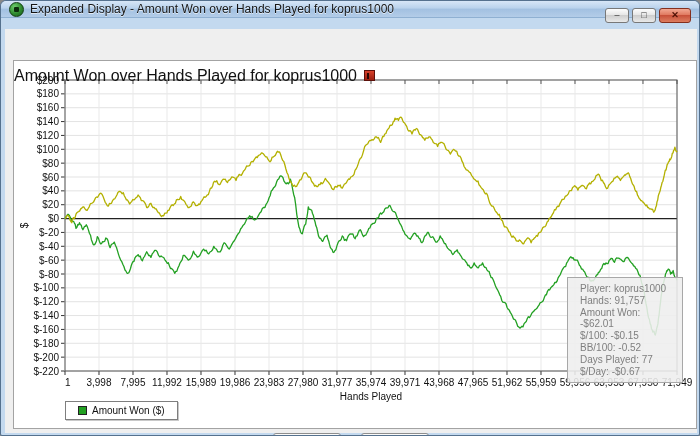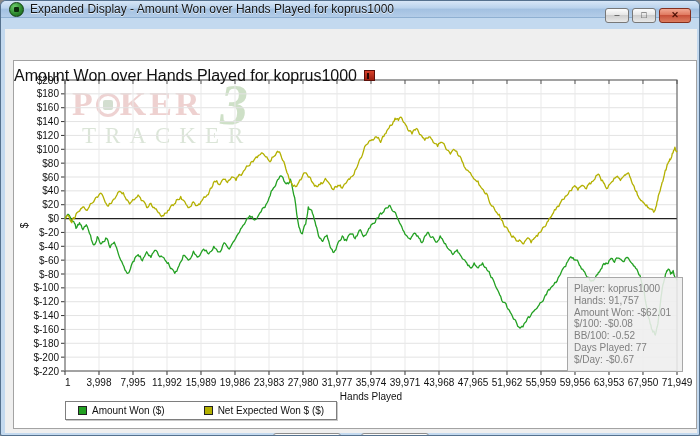--- a/index.html
+++ b/index.html
@@ -41,25 +41,25 @@
   .wm-chip::after{ content:""; position:absolute; left:4px; top:4px; width:10px; height:10px;
     background:rgba(130,160,120,.35); border-radius:2px; }
   .wm-three{ position:absolute; left:148px; top:-12px; font-size:56px; font-style:italic;
     color:rgba(110,165,90,.34); font-weight:bold; }
   .wm-row2{ font-size:23px; letter-spacing:9px; color:rgba(150,178,140,.34); margin:0 0 0 10px; }
   svg.plot{ position:absolute; left:0; top:0; z-index:2; }
   svg .tick{ font-family:"Liberation Sans", sans-serif; font-size:10px; fill:#111; }
   svg .axis{ font-family:"Liberation Sans", sans-serif; font-size:10px; fill:#111; }
   .legend{ position:absolute; left:51px; top:340px; z-index:4; background:#fff;
     border:1px solid #7e7e7e; box-shadow:1px 1px 0 #c9c9c9; padding:3px 12px;
-    display:inline-flex; gap:39px; font-size:10px; color:#111; align-items:center; }
+    display:inline-flex; gap:28px; font-size:10px; color:#111; align-items:center; }
   .legend .sw{ display:inline-block; width:9px; height:9px; border:1px solid #222;
     margin-right:5px; vertical-align:-1px; }
   .stats-tip{ position:absolute; left:553px; top:216px; width:116px; z-index:5;
-    background:rgba(238,238,238,.88); border:1px solid #a8a8a8; padding:5px 6px;
+    background:rgba(238,238,238,.88); border:1px solid #a8a8a8; padding:5px 12px;
     font-size:10px; color:#7f7f7f; line-height:11.8px; }
   .footer{ position:absolute; left:0; top:404px; width:100%; display:flex;
     justify-content:center; gap:20px; z-index:2; }
   .btn{ min-width:68px; height:22px; font-family:"Liberation Sans", sans-serif; font-size:11px;
     color:#111; border:1px solid #8e8e8e; border-radius:3px;
     background:linear-gradient(180deg,#fbfbfb 0%,#ececec 45%,#d8d8d8 50%,#e8e8e8 100%);
     text-align:center; line-height:20px; cursor:default; }
 </style>
 </head>
 <body>
@@ -71,25 +71,20 @@
     <span class="controls">
       <span class="win-btn">–</span>
       <span class="win-btn">□</span>
       <span class="win-btn close">✕</span>
     </span>
   </div>
 
   <div class="content">
     <div class="panel">
 
-      <div class="watermark">
-        <div class="wm-row1"><span>P</span><span class="wm-chip"></span><span>KER</span></div>
-        <div class="wm-three">3</div>
-        <div class="wm-row2">TRACKER</div>
-      </div>
 
       <svg id="plot" class="plot" width="682" height="367">
           <line x1="51" x2="663" y1="310" y2="310" stroke="#e3e3e3" stroke-width="1"></line>
           <line x1="47" x2="51" y1="310" y2="310" stroke="#333"></line>
           <text x="45" y="313.5" text-anchor="end" class="tick">$-220</text>
           <line x1="51" x2="663" y1="296.1428571428571" y2="296.1428571428571" stroke="#e3e3e3" stroke-width="1"></line>
           <line x1="47" x2="51" y1="296.1428571428571" y2="296.1428571428571" stroke="#333"></line>
           <text x="45" y="299.6428571428571" text-anchor="end" class="tick">$-200</text>
           <line x1="51" x2="663" y1="282.2857142857143" y2="282.2857142857143" stroke="#e3e3e3" stroke-width="1"></line>
           <line x1="47" x2="51" y1="282.2857142857143" y2="282.2857142857143" stroke="#333"></line>
@@ -233,28 +228,27 @@
           <path d="M51.0 157.6L51.8 156.2L52.7 155.1L53.5 153.5L54.4 153.4L55.5 154.7L56.5 156.8L57.6 159.3L58.6 160.3L59.5 160.3L60.3 161.8L61.2 163.3L62.0 167.3L62.9 166.3L63.8 163.5L64.6 163.9L65.5 161.7L66.3 163.6L67.2 164.0L68.0 167.2L68.9 168.7L69.7 167.1L70.6 165.3L71.4 165.3L72.3 163.8L73.3 165.6L74.4 168.9L75.4 172.2L76.5 174.2L77.4 178.7L78.2 180.7L79.1 183.2L79.9 183.9L80.8 183.4L81.6 181.9L82.5 180.0L83.3 175.6L84.4 177.1L85.4 180.4L86.5 182.8L87.6 182.5L88.6 180.6L89.7 180.8L90.8 180.1L91.8 177.0L92.9 177.6L93.9 179.4L95.0 183.9L96.1 186.7L97.1 184.0L98.2 182.9L99.3 182.5L100.3 181.1L101.4 184.2L102.5 186.5L103.5 189.9L104.6 193.6L105.6 196.6L106.7 199.1L107.8 200.7L108.8 203.3L109.9 205.5L111.0 209.0L112.0 210.2L113.1 212.3L113.9 212.3L114.8 211.8L115.6 210.1L116.5 207.5L117.3 204.5L118.2 202.1L119.0 200.5L119.9 200.5L121.0 196.8L122.0 195.4L123.1 194.8L124.1 193.6L125.2 195.6L126.3 195.1L127.3 198.6L128.4 199.8L129.5 196.6L130.5 195.6L131.6 193.0L132.7 190.8L133.7 192.5L134.8 194.7L135.8 194.4L136.9 196.4L138.2 192.9L139.5 191.3L140.7 189.4L142.0 189.4L143.3 190.9L144.6 194.4L145.8 195.9L147.1 195.0L148.4 196.0L149.7 196.5L150.9 198.8L152.2 200.5L153.3 202.4L154.3 201.7L155.4 204.7L156.5 207.5L157.5 207.4L158.6 208.4L159.7 210.0L160.7 212.3L161.8 210.4L162.8 210.4L163.9 207.0L165.0 204.7L166.0 202.0L167.1 200.3L168.2 198.6L169.2 194.3L170.5 194.3L171.8 196.0L173.1 197.4L174.3 199.1L175.6 198.5L176.9 196.8L178.2 194.4L179.4 190.1L180.7 193.0L182.0 194.0L183.3 196.2L184.5 195.7L185.8 194.6L187.1 191.8L188.4 189.4L189.6 188.1L190.9 189.8L192.2 189.2L193.5 192.0L194.7 192.9L196.0 191.0L197.3 190.2L198.6 188.8L199.8 185.3L201.1 187.5L202.4 188.0L203.7 190.8L205.0 190.8L206.2 190.8L207.5 188.7L208.8 184.3L210.1 181.8L211.3 182.5L212.6 184.6L213.9 186.7L215.2 188.1L216.4 186.2L217.7 183.6L219.0 181.2L220.3 179.7L221.5 177.6L222.8 174.9L224.1 172.8L225.4 171.4L226.6 168.0L227.9 166.3L229.2 164.2L230.5 163.1L231.7 160.4L233.0 157.2L234.3 157.4L235.6 154.8L236.9 156.3L238.1 155.4L239.4 158.4L240.7 159.0L242.0 158.3L243.2 156.8L244.5 154.4L245.8 152.0L247.1 150.7L248.3 147.6L249.6 146.4L250.9 146.5L251.9 143.7L253.0 142.0L254.1 139.7L255.1 136.8L256.2 134.5L257.3 129.9L258.3 129.1L259.4 127.1L260.5 126.1L261.5 124.7L262.6 121.1L263.6 118.8L264.7 118.0L265.8 115.4L266.8 114.9L267.9 115.3L269.0 116.7L270.0 120.1L271.1 121.7L272.2 122.9L273.2 121.8L274.3 122.8L275.3 121.5L276.4 118.1L277.5 122.2L278.5 127.5L279.6 133.2L280.7 136.8L281.7 143.9L282.8 153.6L283.8 159.7L284.9 165.9L285.8 167.8L286.6 171.0L287.5 172.5L288.3 172.8L289.2 169.1L290.0 165.8L290.9 163.9L291.7 163.1L292.4 158.1L293.0 155.7L293.6 152.0L294.3 145.8L295.1 148.3L296.0 148.4L296.8 148.7L297.7 149.3L298.5 152.5L299.4 154.6L300.2 158.2L301.1 161.0L301.9 164.8L302.8 166.8L303.6 170.5L304.5 174.9L305.5 177.0L306.6 177.3L307.7 179.5L308.7 180.4L309.8 177.9L310.9 175.8L311.9 175.2L313.0 174.2L313.8 177.8L314.7 179.9L315.5 183.4L316.4 186.7L317.2 187.7L318.1 188.5L318.9 191.1L319.8 191.5L320.8 189.7L321.9 188.7L323.0 184.6L324.0 181.8L325.1 179.8L326.2 179.5L327.2 178.4L328.3 174.9L329.4 176.1L330.4 179.4L331.5 178.5L332.5 179.7L333.6 176.4L334.7 174.3L335.7 173.1L336.8 172.8L337.9 173.2L338.9 172.9L340.0 176.4L341.1 177.7L342.1 175.1L343.2 174.8L344.2 171.7L345.3 169.4L346.4 168.8L347.4 170.9L348.5 173.9L349.6 175.6L350.6 174.4L351.7 174.2L352.7 172.3L353.8 170.0L354.9 167.3L355.9 167.0L357.0 164.1L358.1 163.1L359.1 162.4L360.2 162.4L361.3 161.2L362.3 157.6L363.4 156.9L364.4 157.1L365.5 153.3L366.6 152.0L367.6 153.1L368.7 151.7L369.8 150.7L370.8 147.9L371.9 147.0L372.9 146.8L374.0 146.8L375.1 144.4L376.1 144.7L377.2 147.3L378.3 149.6L379.3 150.6L380.4 150.7L381.5 151.7L382.5 154.6L383.6 157.6L384.6 159.4L385.7 162.1L386.8 163.8L387.8 165.9L388.9 169.1L390.0 170.6L391.0 173.3L392.1 174.2L393.2 175.2L394.2 177.0L395.3 177.4L396.3 178.4L397.4 176.2L398.5 174.6L399.5 172.7L400.6 172.1L401.7 172.9L402.7 175.0L403.8 174.8L404.8 177.0L405.9 177.7L407.0 181.0L408.0 181.7L409.1 180.4L410.2 176.4L411.2 174.7L412.3 173.9L413.4 171.4L414.4 171.5L415.5 174.2L416.5 176.2L417.6 176.3L418.7 175.7L419.7 177.1L420.8 179.4L421.9 181.1L422.9 181.1L424.0 179.6L425.0 178.6L426.1 174.9L427.2 176.9L428.2 177.8L429.3 180.1L430.4 182.5L431.4 182.6L432.5 185.1L433.6 187.1L434.6 188.1L435.7 189.2L436.7 189.5L437.8 192.1L438.9 193.6L439.9 192.3L441.0 190.6L442.1 190.2L443.1 188.8L444.2 191.7L445.3 192.3L446.3 194.2L447.4 195.7L448.4 197.8L449.5 198.5L450.6 198.9L451.6 200.5L452.7 201.8L453.8 204.6L454.8 204.2L455.9 206.1L456.9 207.1L458.0 206.4L459.1 204.7L460.1 201.9L461.2 204.2L462.3 205.2L463.3 206.7L464.4 206.8L465.5 204.5L466.5 204.1L467.6 203.9L468.6 201.9L469.7 204.8L470.8 206.4L471.8 206.3L472.9 208.8L474.0 210.2L475.0 210.3L476.1 213.7L477.1 216.5L478.2 216.7L479.3 219.1L480.3 221.6L481.4 224.8L482.5 227.2L483.5 228.8L484.6 231.0L485.7 233.8L486.7 235.4L487.8 239.5L488.8 241.2L489.9 241.4L491.0 241.6L492.0 242.7L493.1 246.5L494.2 248.3L495.2 249.1L496.3 251.4L497.4 253.1L498.4 255.3L499.5 258.1L500.5 258.3L501.6 259.4L502.7 262.2L503.7 265.2L504.8 266.1L505.9 267.1L506.9 266.4L508.0 265.2L509.0 265.9L510.1 262.6L511.2 261.5L512.2 260.6L513.3 257.5L514.4 255.7L515.4 256.6L516.5 255.1L517.6 252.7L518.6 251.2L519.7 250.4L520.7 249.0L521.8 248.2L522.9 247.3L523.9 245.6L525.0 244.1L526.1 241.8L527.1 241.4L528.2 240.7L529.2 239.7L530.3 236.6L531.4 234.0L532.4 233.8L533.5 230.3L534.6 228.5L535.6 229.0L536.7 226.9L537.8 225.6L538.8 224.9L539.9 223.6L540.9 221.3L542.0 221.5L543.1 220.0L544.1 216.9L545.2 215.1L546.3 213.6L547.3 211.1L548.4 208.6L549.5 206.8L550.5 205.6L551.6 205.7L552.6 202.1L553.7 200.5L554.8 198.3L555.8 196.8L556.9 195.8L558.0 197.1L559.0 196.6L560.1 198.9L561.1 199.0L562.2 199.1L563.3 199.1L564.3 201.3L565.4 204.3L566.5 205.4L567.5 208.0L568.6 208.1L569.7 210.0L570.7 210.9L571.8 213.8L572.8 215.8L573.9 216.4L575.0 216.5L576.0 219.5L577.1 220.2L578.2 219.3L579.2 219.9L580.3 218.4L581.3 216.6L582.4 214.2L583.5 213.7L584.5 211.3L585.6 210.8L586.7 208.3L587.7 207.5L588.8 203.9L589.9 202.5L590.9 203.6L592.0 201.9L593.0 202.7L594.1 202.5L595.2 199.2L596.2 198.5L597.3 197.3L598.4 197.7L599.4 200.0L600.5 201.2L601.6 198.1L602.6 197.0L603.7 197.1L604.7 197.1L605.8 197.8L606.9 198.3L607.9 199.6L609.0 200.5L610.1 200.6L611.1 197.9L612.2 196.7L613.2 196.4L614.3 197.1L615.4 199.0L616.4 200.8L617.5 201.9L618.6 202.9L619.6 204.9L620.7 205.4L621.8 207.5L622.8 208.1L623.9 210.8L624.9 213.7L626.0 214.4L626.9 218.4L627.7 221.9L628.6 224.2L629.4 226.9L630.3 231.4L631.1 237.9L632.0 242.7L632.8 246.3L633.7 252.6L634.5 256.5L635.4 258.5L636.2 262.9L636.9 264.1L637.5 267.9L638.1 268.6L638.8 271.2L639.4 270.2L640.0 270.2L640.7 273.2L641.3 274.0L642.0 271.2L642.6 267.8L643.2 265.8L643.9 262.9L644.5 257.2L645.1 253.8L645.8 246.8L646.4 242.1L647.1 235.6L647.7 231.8L648.3 227.1L649.0 223.4L649.6 221.8L650.2 219.2L650.9 216.8L651.5 213.0L652.2 211.7L652.8 209.6L653.4 209.9L654.1 208.2L654.7 208.2L655.4 208.7L656.0 210.2L656.6 213.0L657.3 211.3L657.9 212.4L658.5 211.3L659.2 209.5L660.1 214.3L661.1 216.5L662.0 216.8L663.0 219.2" fill="none" stroke="#22a022" stroke-width="1.3" stroke-linejoin="round"></path>
           <path d="M51.0 157.6L51.8 157.0L52.7 154.7L53.5 154.2L54.4 154.8L55.2 155.8L56.1 159.1L56.9 160.5L57.8 161.7L58.6 157.9L59.5 156.6L60.3 157.7L61.2 156.2L62.0 153.2L62.9 151.7L63.8 151.0L64.6 150.6L65.7 149.9L66.7 147.9L67.8 147.1L68.9 145.8L69.9 146.0L71.0 147.9L72.0 149.0L73.1 149.3L74.2 147.5L75.2 145.8L76.3 142.9L77.4 142.3L78.4 142.0L79.5 141.1L80.6 138.9L81.6 136.8L82.7 136.0L83.7 136.3L84.8 134.2L85.9 132.6L86.9 132.2L88.0 133.2L89.1 135.6L90.1 138.2L91.2 141.3L92.2 142.7L93.3 144.8L94.4 145.1L95.4 142.5L96.5 142.7L97.6 142.1L98.6 139.6L99.7 138.1L100.8 137.8L101.8 136.0L102.9 134.0L103.9 131.4L105.0 130.5L106.1 130.4L107.1 131.2L108.2 132.8L109.3 131.8L110.3 134.7L111.4 136.8L112.4 138.9L113.5 139.0L114.6 140.9L115.6 143.0L116.7 141.6L117.8 140.4L118.8 138.5L119.9 138.9L121.0 137.9L122.0 136.8L123.1 136.0L124.1 134.0L125.2 135.3L126.3 136.7L127.3 139.5L128.4 139.6L129.5 140.0L130.5 141.3L131.6 143.1L132.7 146.5L133.7 146.5L134.8 145.1L135.8 142.8L136.9 142.3L138.0 145.2L139.0 146.5L140.1 146.3L141.2 147.9L142.2 147.9L143.3 150.2L144.3 151.7L145.4 152.0L146.5 154.4L147.5 155.5L148.6 154.6L149.7 154.8L150.7 152.2L151.8 152.2L152.9 151.9L153.9 149.3L155.0 149.3L156.0 146.8L157.1 144.8L158.2 143.7L159.2 144.6L160.3 143.0L161.4 142.2L162.4 138.9L163.5 138.4L164.5 138.6L165.6 138.3L166.7 135.4L167.7 138.5L168.8 138.9L169.9 139.7L170.9 140.9L172.0 143.3L173.1 144.7L174.1 146.6L175.2 146.5L176.2 145.8L177.3 145.0L178.4 141.6L179.4 140.9L180.5 142.1L181.6 144.6L182.6 144.6L183.7 144.4L184.8 143.0L185.8 143.5L186.9 140.7L187.9 139.6L189.0 137.8L190.1 135.8L191.1 136.3L192.2 135.4L193.3 133.9L194.3 133.7L195.4 130.4L196.4 127.1L197.5 127.1L198.6 125.0L199.6 121.2L200.7 120.2L201.8 120.9L202.8 119.8L203.9 122.7L205.0 123.6L206.0 123.6L207.1 121.2L208.1 119.4L209.2 118.1L210.3 118.3L211.3 118.2L212.4 120.6L213.5 121.5L214.5 119.3L215.6 119.0L216.6 118.0L217.7 116.0L218.8 116.1L219.8 116.5L220.9 116.9L222.0 119.5L223.0 116.3L224.1 115.4L225.2 113.4L226.2 113.9L227.3 114.3L228.3 112.7L229.4 110.3L230.5 109.1L231.5 107.6L232.6 105.0L233.7 105.1L234.7 104.9L235.8 104.4L236.9 101.2L237.9 100.4L239.0 100.8L240.0 99.1L241.1 97.4L242.2 95.9L243.2 96.6L244.3 94.6L245.4 94.0L246.4 93.5L247.5 91.8L248.5 92.2L249.6 93.1L250.7 94.7L251.7 95.9L252.8 95.9L253.9 98.2L254.9 99.6L256.0 100.8L257.1 99.5L258.1 96.1L259.2 96.0L260.2 95.2L261.3 94.4L262.4 91.9L263.4 90.3L264.5 91.1L265.6 91.0L266.6 93.5L267.7 96.9L268.7 99.4L269.8 100.5L270.9 104.0L271.9 108.0L273.0 111.8L274.1 113.8L275.1 117.8L276.2 120.6L277.3 121.5L278.3 123.8L279.4 125.2L280.4 124.1L281.5 125.7L282.6 125.4L283.6 123.3L284.7 121.4L285.8 118.8L286.8 118.9L287.9 116.9L289.0 113.6L290.0 111.8L291.1 111.9L292.1 111.9L293.2 113.6L294.3 116.0L295.3 115.8L296.4 116.7L297.5 120.1L298.5 121.5L299.6 122.7L300.6 125.2L301.7 124.4L302.8 125.7L303.8 125.5L304.9 123.4L306.0 123.7L307.0 121.5L308.1 122.7L309.2 121.8L310.2 119.8L311.3 117.4L312.3 118.8L313.4 120.3L314.5 121.4L315.5 122.9L316.6 124.3L317.7 127.2L318.7 128.3L319.8 128.5L320.8 125.8L321.9 125.5L323.0 126.1L324.0 124.3L325.1 124.9L326.2 124.0L327.2 126.7L328.3 127.1L329.4 125.0L330.4 123.0L331.5 122.6L332.5 121.5L333.6 119.3L334.7 117.8L335.7 118.3L336.8 116.0L337.9 115.5L338.9 114.8L340.0 113.3L341.1 109.1L342.1 108.0L343.2 105.8L344.2 102.9L345.3 99.4L346.4 97.2L347.4 96.6L348.5 93.6L349.6 89.7L350.6 85.9L351.7 84.2L352.7 83.5L353.8 82.7L354.9 80.4L355.9 79.4L357.0 79.5L358.1 78.6L359.1 79.2L360.2 77.8L361.3 75.9L362.3 75.8L363.4 77.0L364.4 76.5L365.5 79.2L366.6 81.4L367.6 78.8L368.7 75.4L369.8 75.6L370.8 73.0L371.9 72.5L372.9 69.6L374.0 68.2L375.1 66.8L376.1 64.2L377.2 64.4L378.3 63.7L379.3 60.6L380.2 60.1L381.0 57.2L381.9 58.6L382.7 57.8L383.6 57.6L384.4 59.5L385.3 57.2L386.1 56.4L387.0 56.1L387.8 57.1L388.7 59.5L389.5 61.3L390.6 62.0L391.7 63.8L392.7 65.4L393.8 68.9L394.9 70.2L395.9 69.6L397.0 70.6L398.0 73.0L399.1 70.0L400.2 68.7L401.2 69.1L402.3 67.5L403.4 68.0L404.4 70.5L405.5 73.3L406.5 73.7L407.6 74.6L408.7 76.6L409.7 77.1L410.8 79.3L411.9 77.0L412.9 77.1L414.0 77.0L415.1 75.8L416.1 75.9L417.2 77.6L418.2 78.8L419.3 81.4L420.4 82.3L421.4 82.7L422.5 82.8L423.6 85.5L424.6 82.7L425.7 82.2L426.8 81.4L427.8 81.4L428.9 82.0L429.9 82.6L431.0 85.3L432.1 88.3L433.1 89.1L434.2 89.4L435.3 90.9L436.3 93.1L437.4 91.1L438.4 89.6L439.5 88.4L440.6 89.0L441.6 90.1L442.7 90.1L443.8 93.8L444.8 95.2L445.9 95.2L447.0 97.0L448.0 100.2L449.1 102.1L450.1 105.5L451.2 107.1L452.3 108.8L453.3 109.1L454.4 110.1L455.5 111.2L456.5 111.9L457.6 114.6L458.6 115.6L459.7 117.7L460.8 118.6L461.8 119.5L462.9 120.6L464.0 120.0L465.0 123.8L466.1 125.0L467.2 126.6L468.2 127.9L469.3 128.7L470.3 131.2L471.4 132.9L472.5 132.3L473.5 134.1L474.6 138.2L475.7 141.9L476.7 143.6L477.8 145.2L478.9 145.1L479.9 146.7L481.0 149.3L482.0 150.8L483.1 152.0L484.2 154.0L485.2 153.3L486.3 156.5L487.4 159.0L488.4 159.8L489.5 163.3L490.5 165.9L491.6 165.9L492.7 166.3L493.7 168.0L494.8 170.8L495.9 171.4L496.9 174.2L498.0 176.2L499.1 175.0L500.1 176.3L501.2 177.3L502.2 179.8L503.3 180.0L504.4 180.4L505.4 178.9L506.5 179.8L507.6 181.2L508.6 182.5L509.7 182.8L510.7 180.5L511.8 179.2L512.9 177.7L513.9 176.8L515.0 177.5L516.1 178.9L517.1 181.8L518.2 178.9L519.3 178.5L520.3 177.1L521.4 176.3L522.4 174.5L523.5 175.2L524.6 172.0L525.6 171.4L526.7 171.2L527.8 168.9L528.8 166.6L529.9 165.9L531.0 165.6L532.0 164.3L533.1 161.1L534.1 160.3L535.2 157.3L536.3 156.9L537.3 155.5L538.4 153.4L539.5 151.6L540.5 148.6L541.6 148.9L542.6 146.5L543.7 145.2L544.8 145.5L545.8 142.9L546.9 140.9L548.0 138.5L549.0 138.5L550.1 138.1L551.2 135.4L552.2 134.9L553.3 134.0L554.3 132.9L555.4 129.9L556.5 129.7L557.5 129.5L558.6 126.5L559.7 125.7L560.7 124.6L561.8 125.9L562.8 126.6L563.9 129.2L565.0 126.6L566.0 126.1L567.1 125.1L568.2 124.3L569.2 124.7L570.3 125.5L571.4 127.5L572.4 127.8L573.5 124.5L574.5 123.5L575.6 122.0L576.7 122.9L577.7 120.7L578.8 120.3L579.9 119.1L580.9 118.1L582.0 114.8L583.1 114.1L584.1 113.1L585.2 113.9L586.2 116.3L587.3 119.7L588.4 119.2L589.4 121.5L590.5 123.0L591.6 126.0L592.6 127.7L593.7 127.1L594.7 124.2L595.8 123.1L596.9 121.9L597.9 120.8L599.0 120.1L600.1 117.2L601.1 117.0L602.2 116.0L603.3 115.2L604.3 116.5L605.4 117.5L606.4 119.5L607.5 117.4L608.6 116.4L609.6 115.4L610.7 113.9L611.5 114.1L612.4 112.8L613.2 112.9L614.1 111.8L614.9 112.6L615.8 115.6L616.7 117.5L617.5 120.2L618.4 122.9L619.2 123.9L620.1 125.4L620.9 128.5L621.8 130.3L622.6 130.5L623.5 134.2L624.3 135.4L625.2 137.4L626.0 138.2L626.9 139.7L627.7 139.6L628.6 141.0L629.4 141.1L630.3 142.7L631.1 143.7L632.0 144.9L632.8 144.0L633.7 146.6L634.5 146.5L635.4 147.8L636.2 147.8L637.1 148.0L637.9 148.6L638.6 148.2L639.2 149.9L639.8 151.2L640.5 150.0L641.1 149.2L641.7 146.5L642.4 144.8L643.0 140.9L643.7 139.0L644.3 134.9L644.9 133.0L645.6 131.2L646.2 129.5L646.8 126.5L647.5 124.2L648.1 121.5L648.8 120.5L649.4 117.8L650.0 115.5L650.7 111.8L651.3 109.2L652.0 109.1L652.6 106.3L653.2 103.5L653.9 102.6L654.5 100.9L655.1 100.5L655.8 98.0L656.4 98.8L657.1 97.2L657.7 95.7L658.3 92.4L659.0 92.0L659.6 89.5L660.2 89.0L660.9 86.2L661.4 88.2L661.9 89.9L662.5 90.7L663.0 89.7" fill="none" stroke="#b3b000" stroke-width="1.3" stroke-linejoin="round"></path>
         </svg>
 
       <div class="chart-title-row">
         <span class="t">Amount Won over Hands Played for koprus1000</span><span class="chart-icon"></span>
       </div>
 
       <div class="legend" id="legend">
           <span><span class="sw" style="background: rgb(34, 160, 34);"></span><span>Amount Won ($)</span></span>
-          <span><span class="sw" style="background: rgb(179, 176, 0);"></span><span>Net Expected Won $ ($)</span></span>
         </div>
 
       <div class="stats-tip" id="stats-tip">
           <div>Player: koprus1000</div>
           <div>Hands: 91,757</div>
           <div>Amount Won: -$62.01</div>
-          <div>$/100: -$0.08</div>
+          <div>$/100: -$0.15</div>
           <div>BB/100: -0.52</div>
           <div>Days Played: 77</div>
           <div>$/Day: -$0.67</div>
         </div>
     </div>
 
     <div class="footer">
       <div class="btn">Export</div>
       <div class="btn">Close</div>
     </div>

